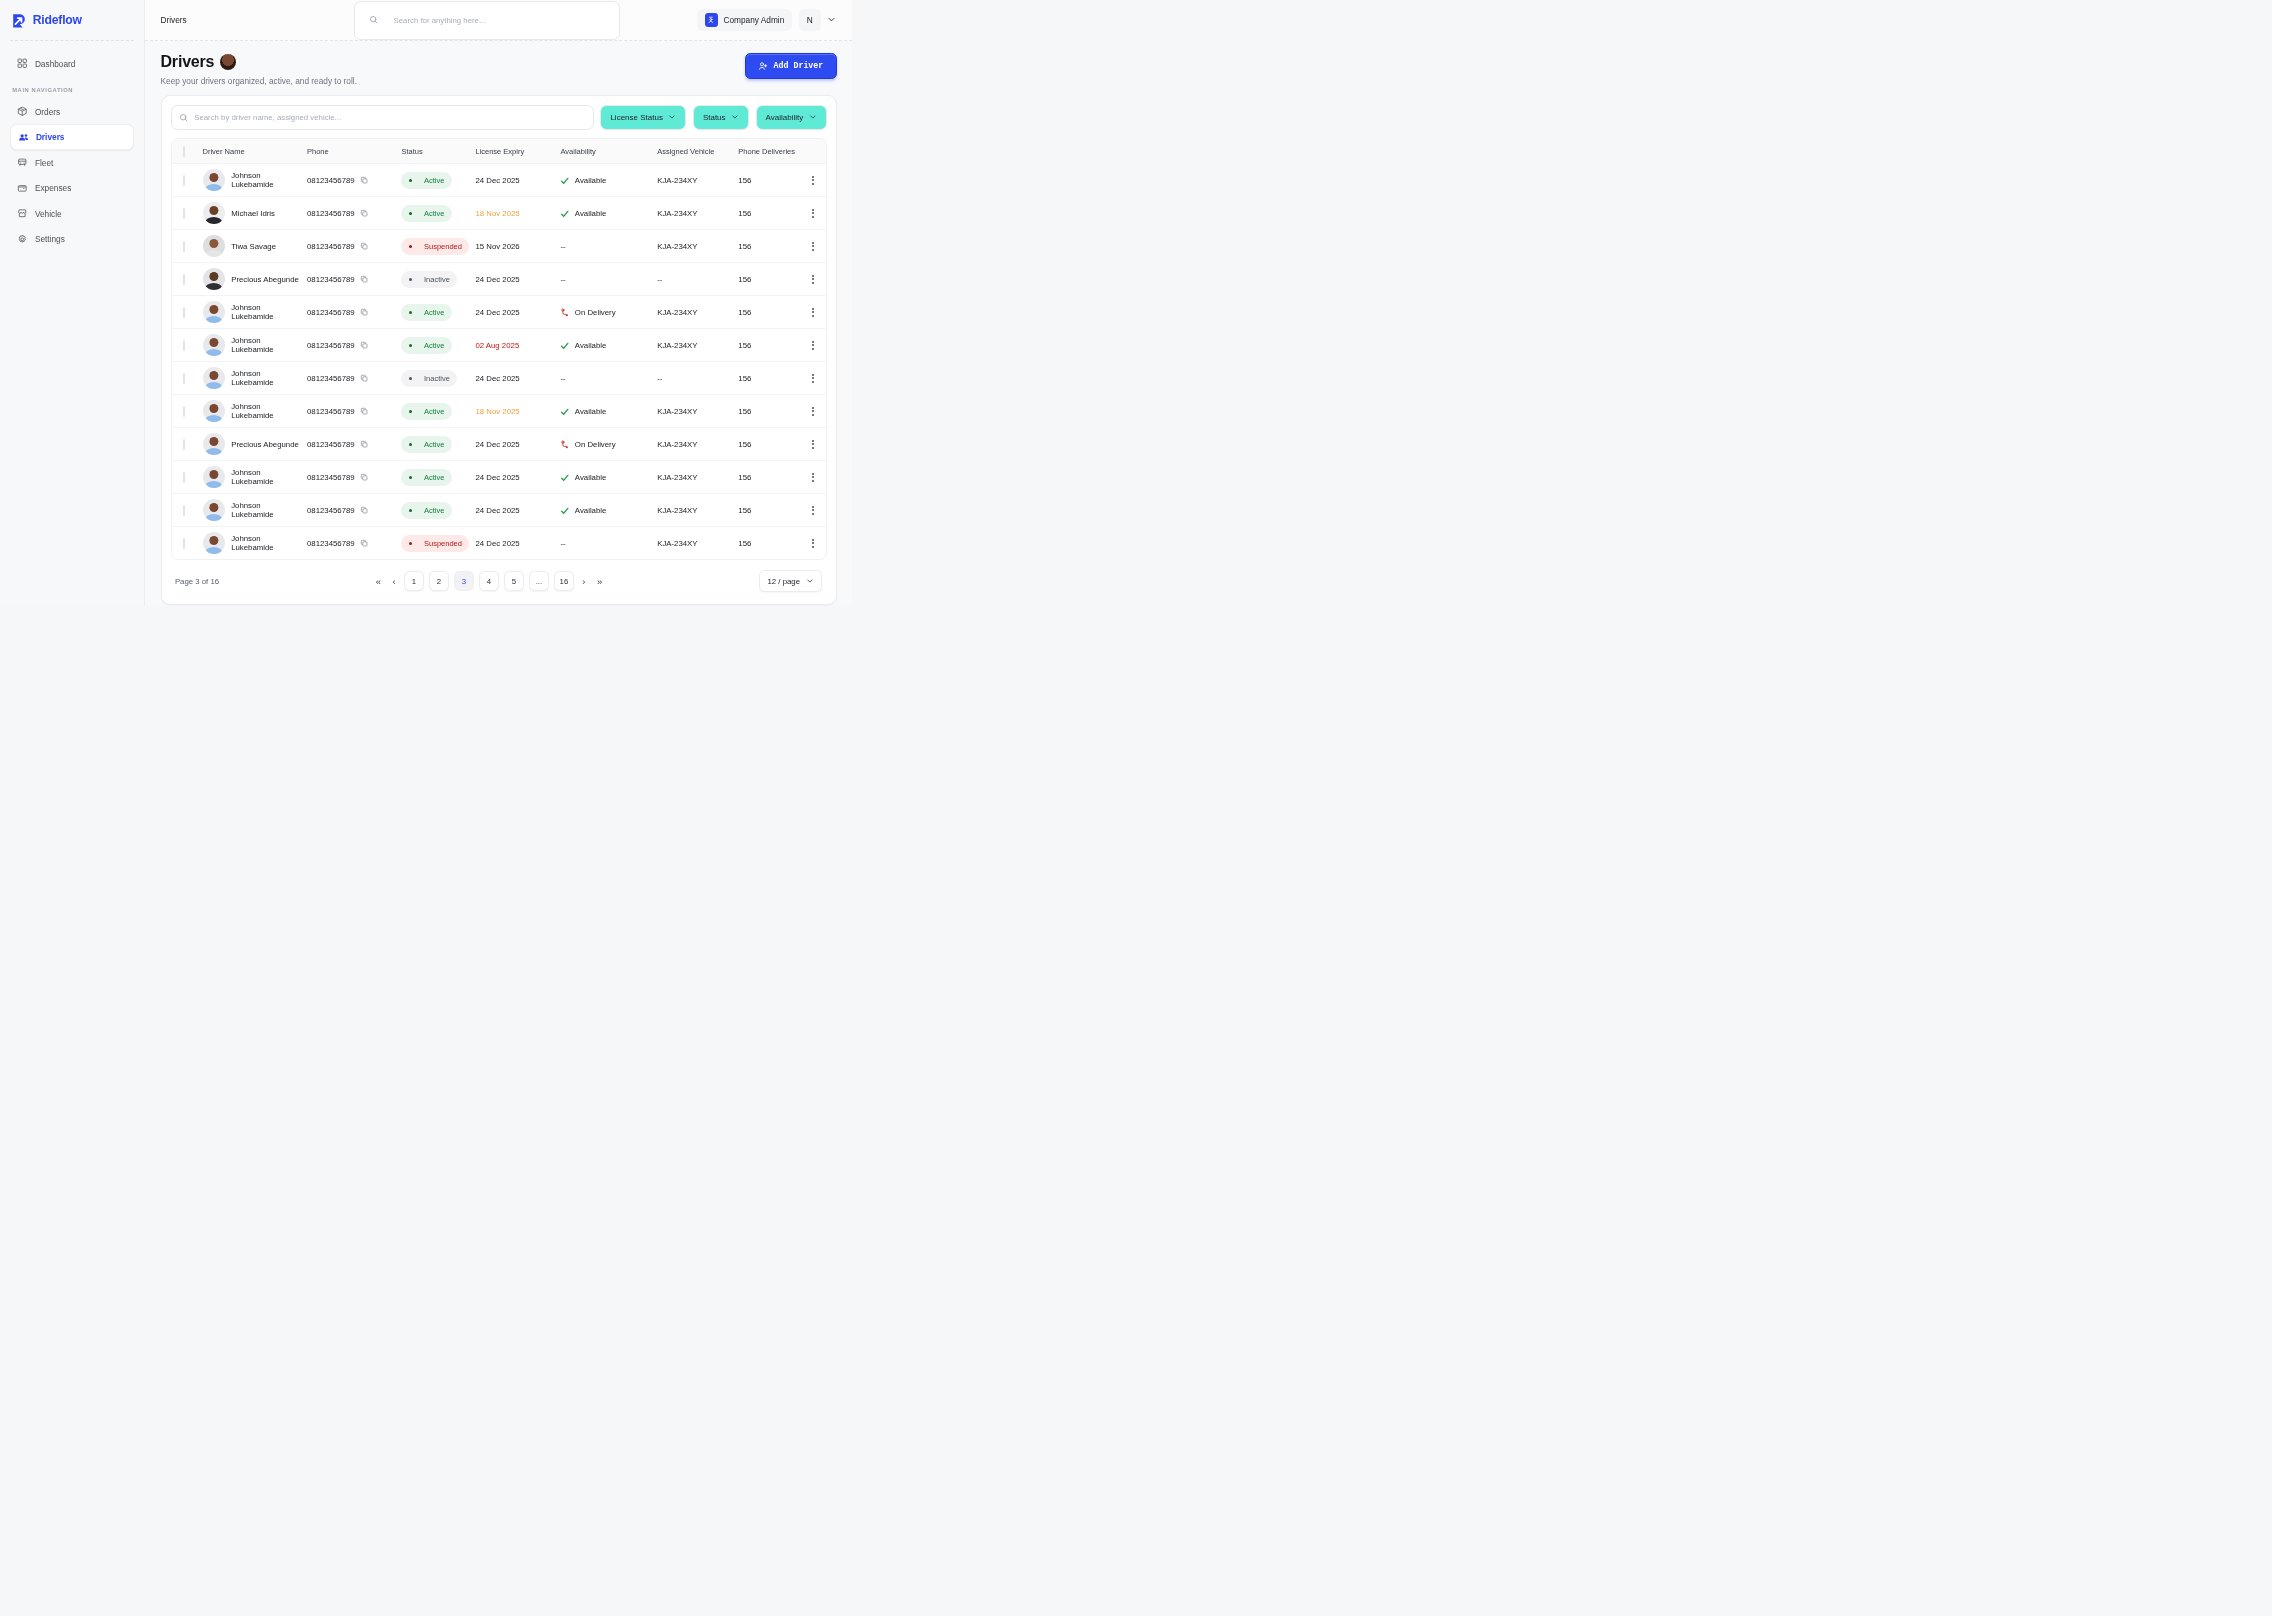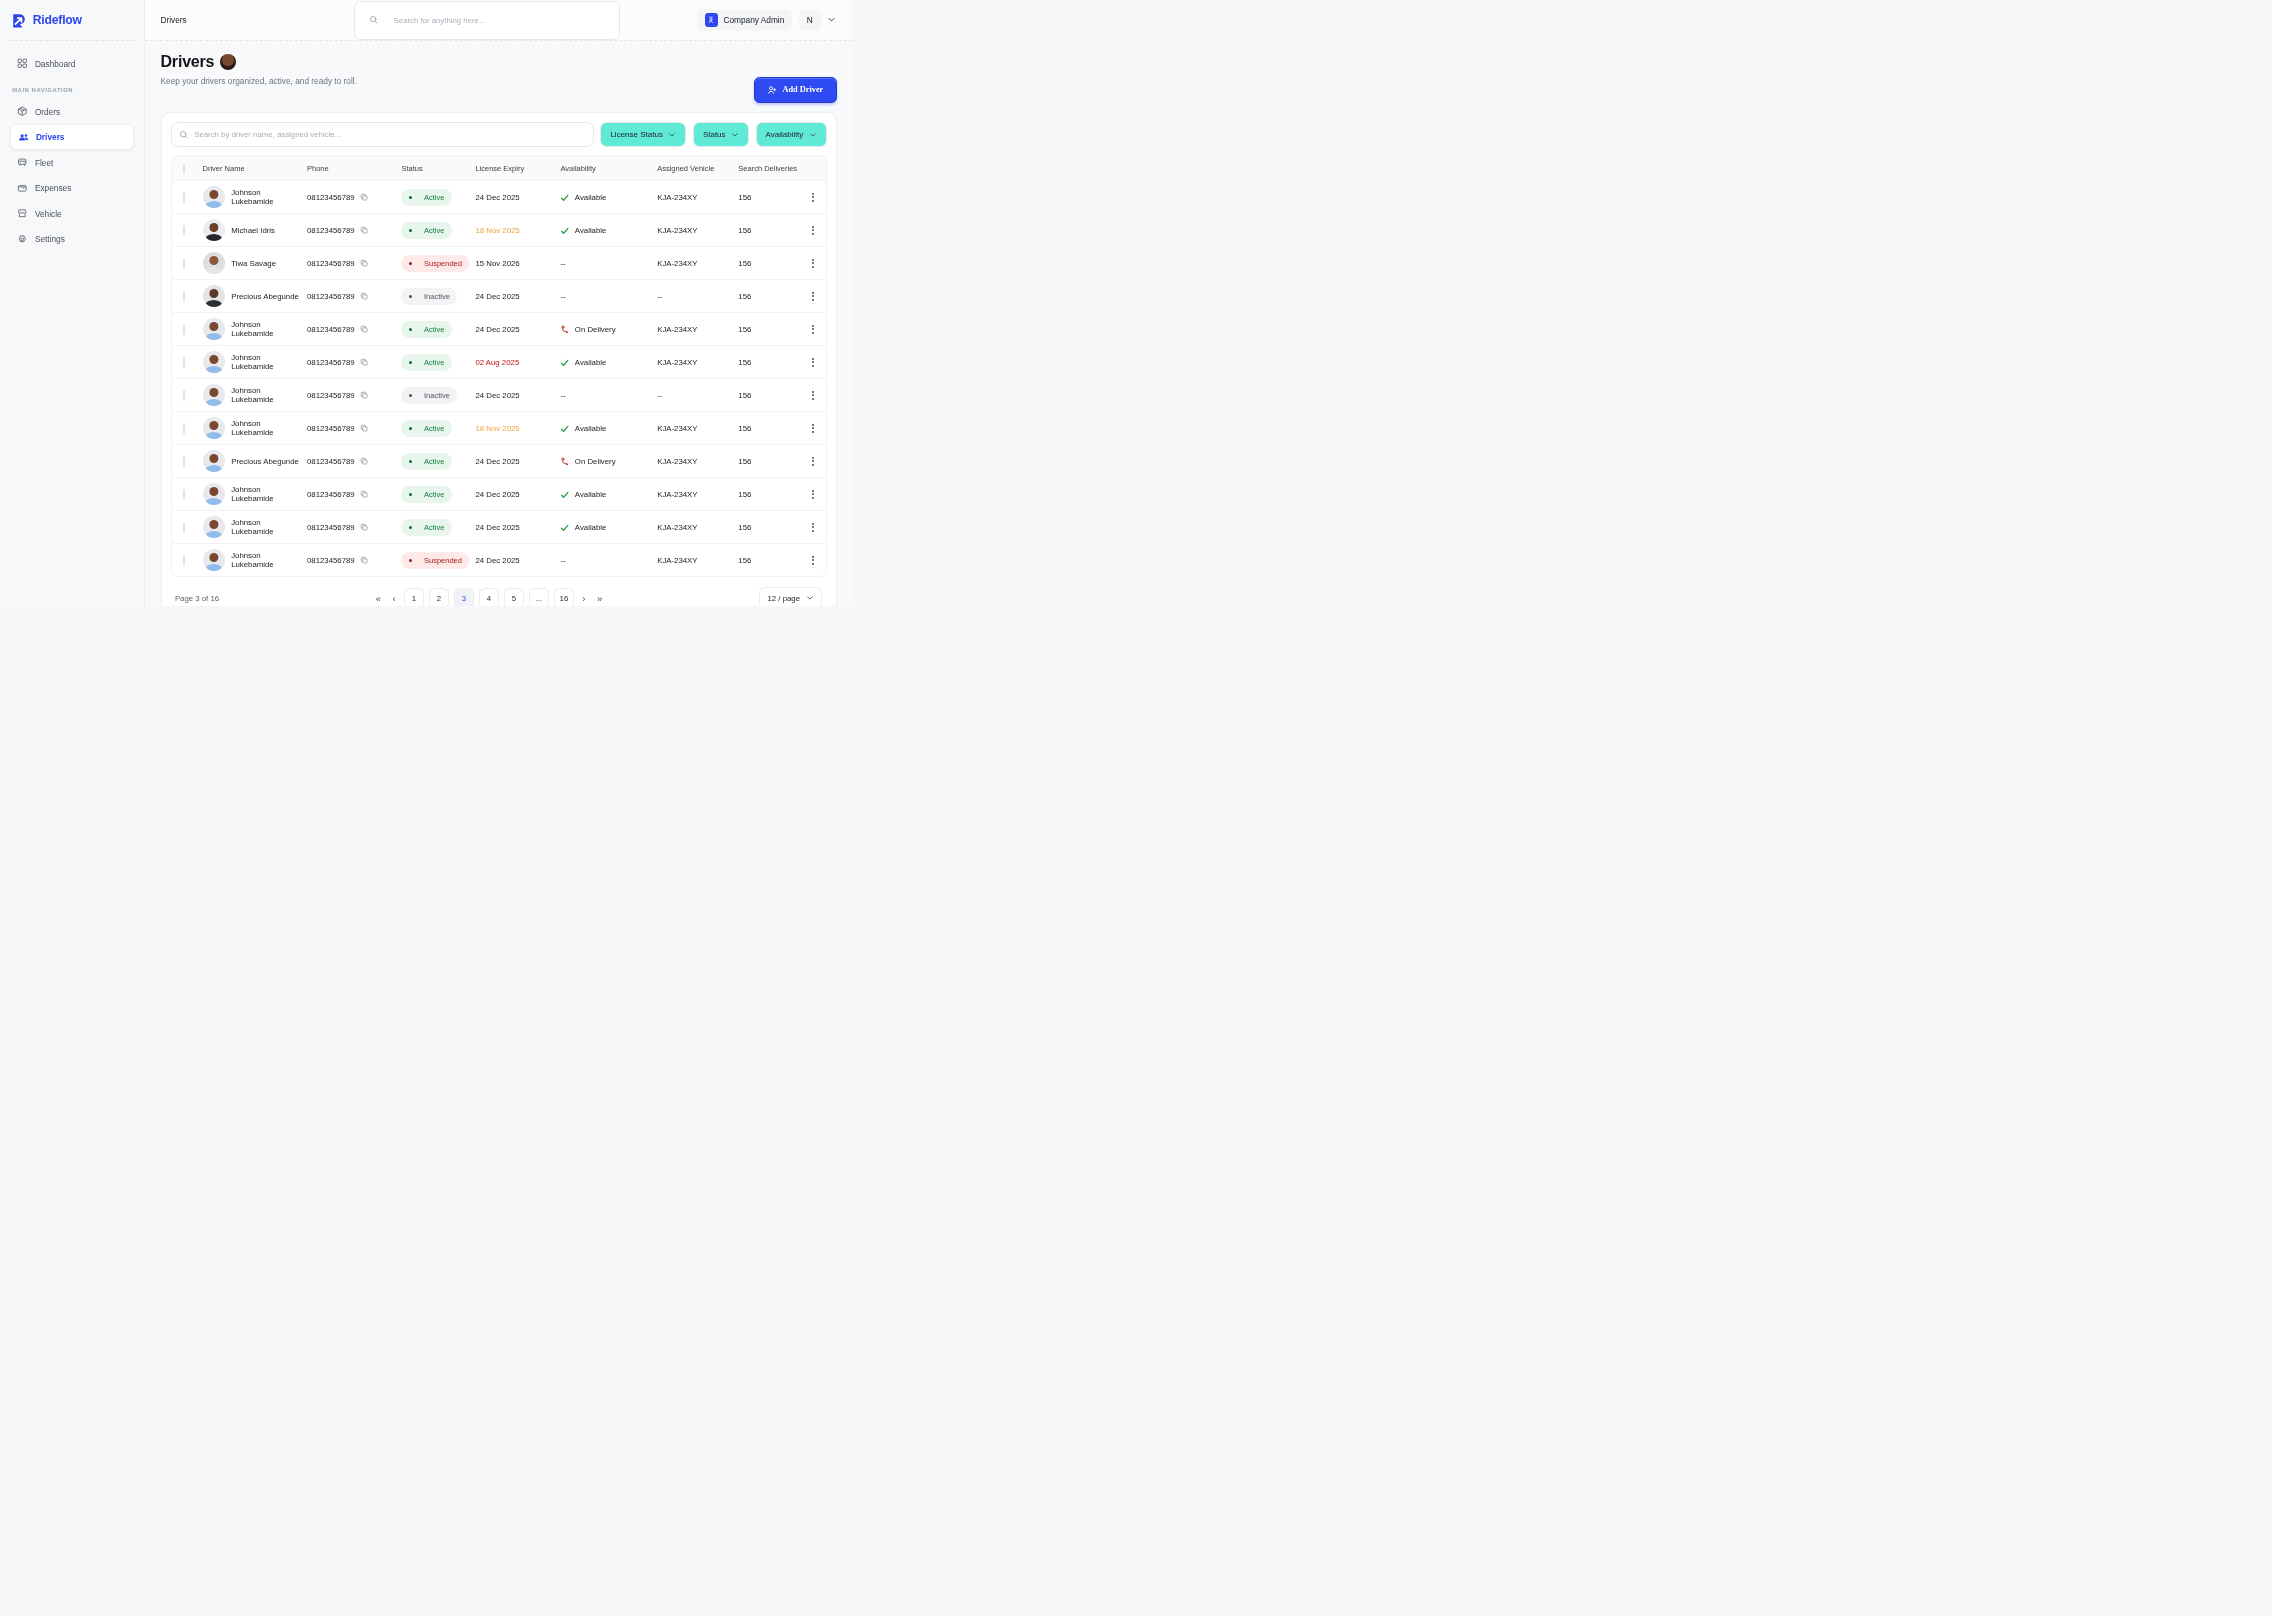--- a/index.html
+++ b/index.html
@@ -86,23 +86,22 @@
     width:16.6px; height:16.6px; border-radius:50%;
     background:radial-gradient(circle at 50% 38%, #7A4730 0 46%, #2B1B12 47% 100%);
     position:relative; display:inline-block;
   }
   .page-sub { font-size:8.3px; color:#6E7480; margin-top:4.4px; }
   .btn-add {
     display:flex; align-items:center; gap:5.5px;
     background:#2D4BF1; color:#fff; font-size:8.3px; font-weight:bold;
     border:0.6px solid #2038CF; border-radius:5.5px;
     padding:0 12.2px; height:25.5px; cursor:pointer;
-    font-family:Liberation Serif, serif;
+    font-family:Liberation Mono, monospace;
     box-shadow:inset 0 1.1px 0 rgba(255,255,255,.22), 0 1.1px 2.8px rgba(45,75,241,.28);
-    margin-top:24px;
   }
 
   
   .card {
     margin-top:9px; background:#FFFFFF;
     border:0.6px solid #ECEDF1; border-radius:9px;
     box-shadow:0 0.6px 1.1px rgba(16,24,40,.04);
     padding:9px 9px 4.4px 9px;
     display:flex; flex-direction:column;
   }
@@ -397,21 +396,21 @@
 
       <div class="table-wrap">
         <div class="trow thead">
           <div class="cell"><span class="checkbox"></span></div>
           <div class="cell th">Driver Name</div>
           <div class="cell th">Phone</div>
           <div class="cell th">Status</div>
           <div class="cell th">License Expiry</div>
           <div class="cell th">Availability</div>
           <div class="cell th">Assigned Vehicle</div>
-          <div class="cell th">Search Deliveries</div>
+          <div class="cell th">Phone Deliveries</div>
           <div class="cell"></div>
         </div>
         <div id="tbody">
             <div class="trow tbody-row">
     <div class="cell"><span class="checkbox"></span></div>
     <div class="cell name-cell">
       <span class="pavatar" style="--abg: #E8E9EC; --skin: #7A4730; --shirt: #8FBCEC;"></span>
       <span>Johnson Lukebamide</span>
     </div>
     <div class="cell phone-cell">

